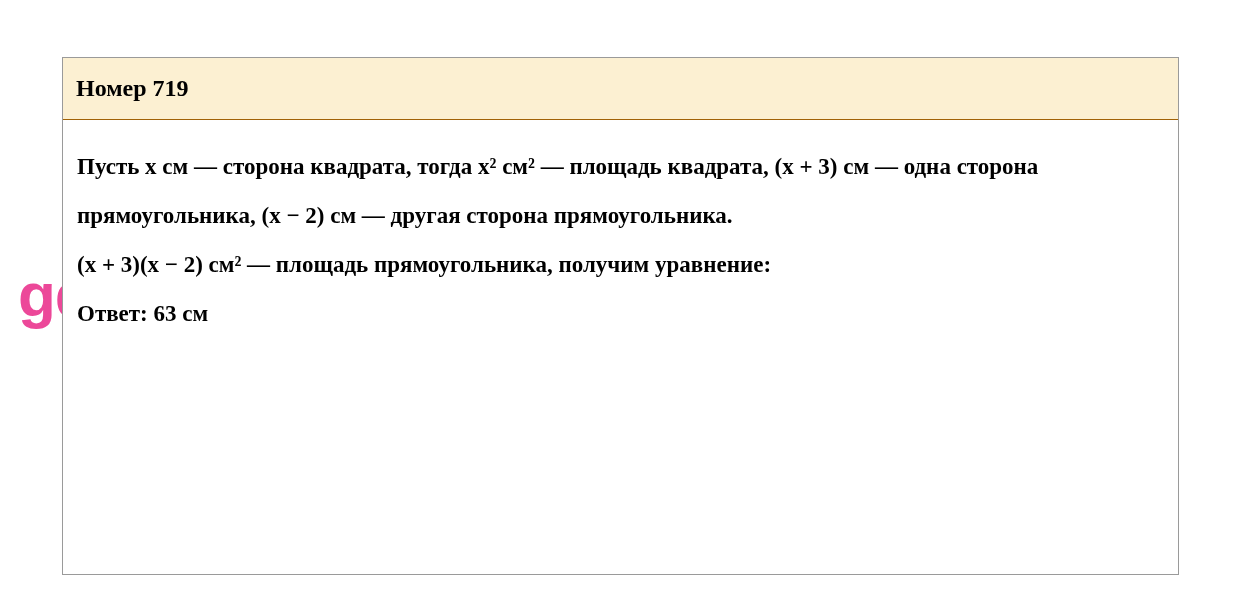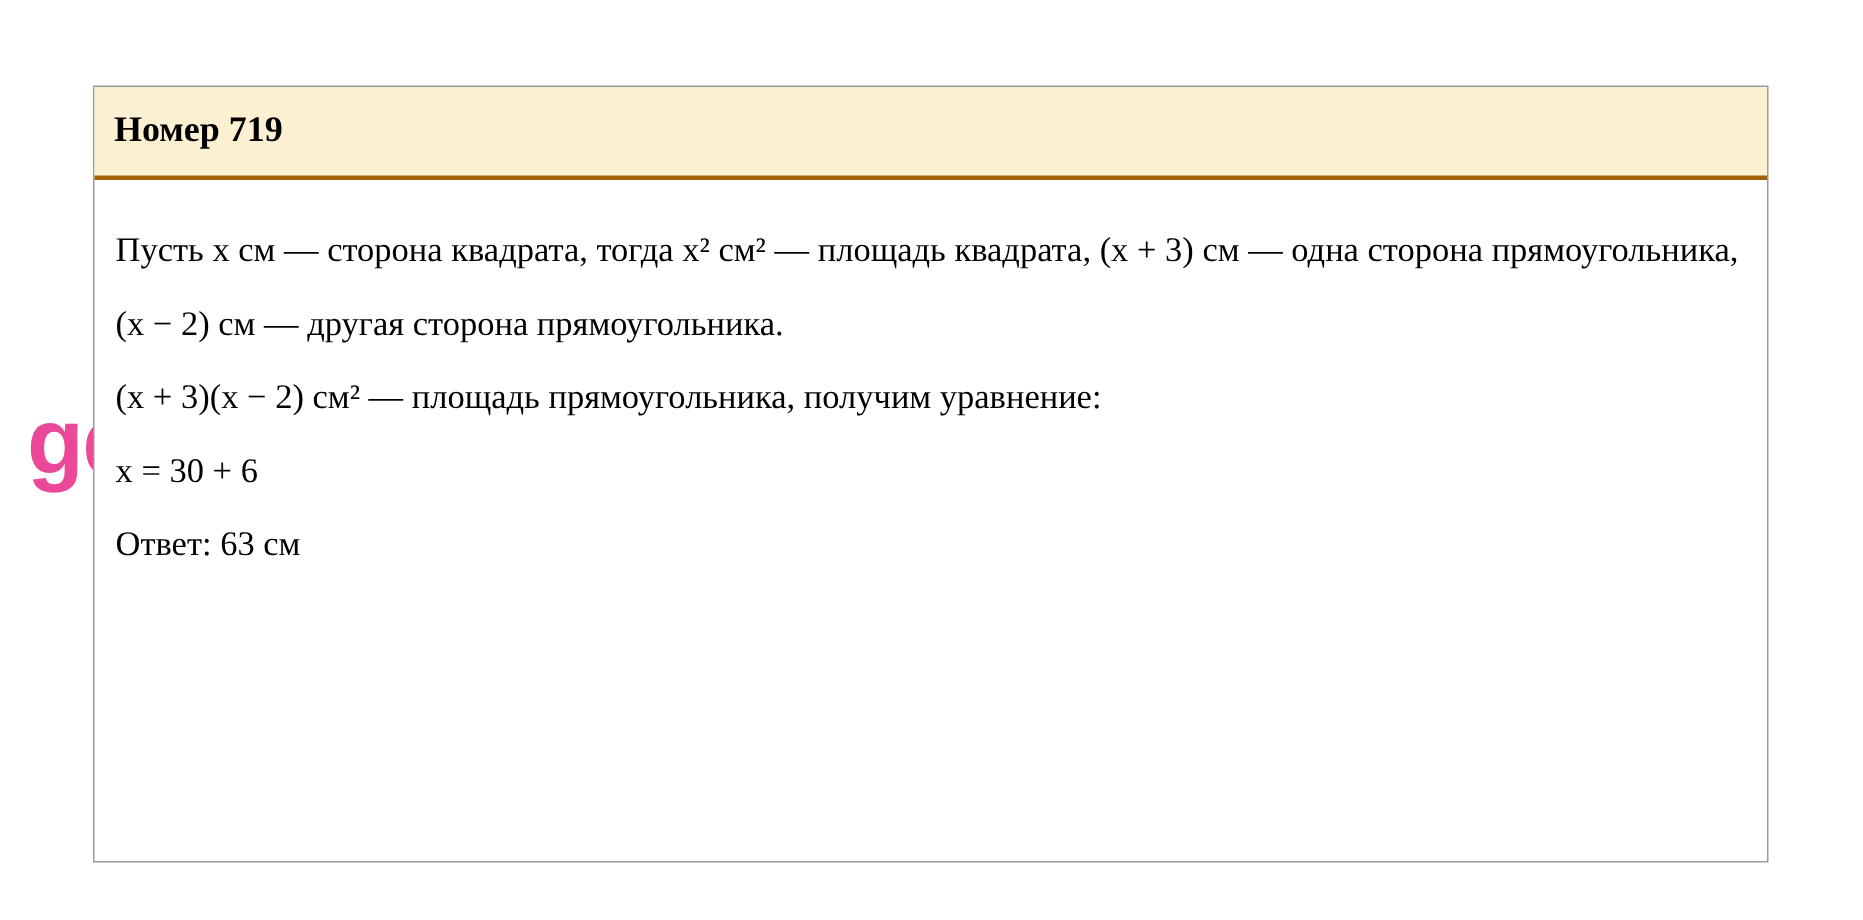--- a/index.html
+++ b/index.html
@@ -49,35 +49,36 @@
     top: 57px;
     width: 1117px;
     height: 518px;
     border: 1px solid #9a9a9a;
     background: #ffffff;
     box-sizing: border-box;
   }
   .card-header {
     height: 62px;
     background: #fcf0d2;
-    border-bottom: 3px solid #a16207;
+    border-bottom: 1px solid #a16207;
     box-sizing: border-box;
     display: flex;
     align-items: center;
     padding-left: 13px;
   }
   .card-title {
     font-family: "Liberation Serif", serif;
     font-weight: bold;
     font-size: 24px;
     color: #000000;
   }
   .card-body {
     padding: 22px 18px 0 14px;
     box-sizing: border-box;
+    font-weight: bold;
   }
   .para {
     font-size: 23px;
     line-height: 49px;
     color: #000000;
     margin: 0;
     text-align: left;
   }
 </style>
 </head>
@@ -87,16 +88,15 @@
 <div class="watermark wm-left">gdz.red</div>
 <div class="watermark wm-bottom">gdz.red</div>
 
 <div class="card">
   <div class="card-header">
     <span class="card-title">Номер 719</span>
   </div>
   <div class="card-body">
     <p class="para">Пусть x см — сторона квадрата, тогда x² см² — площадь квадрата, (x + 3) см — одна сторона прямоугольника, (x − 2) см — другая сторона прямоугольника.</p>
     <p class="para">(x + 3)(x − 2) см² — площадь прямоугольника, получим уравнение:</p>
-    <p class="para">x = 30 + 6</p>
     <p class="para">Ответ: 63 см</p>
   </div>
 </div>
 
 </body></html>

